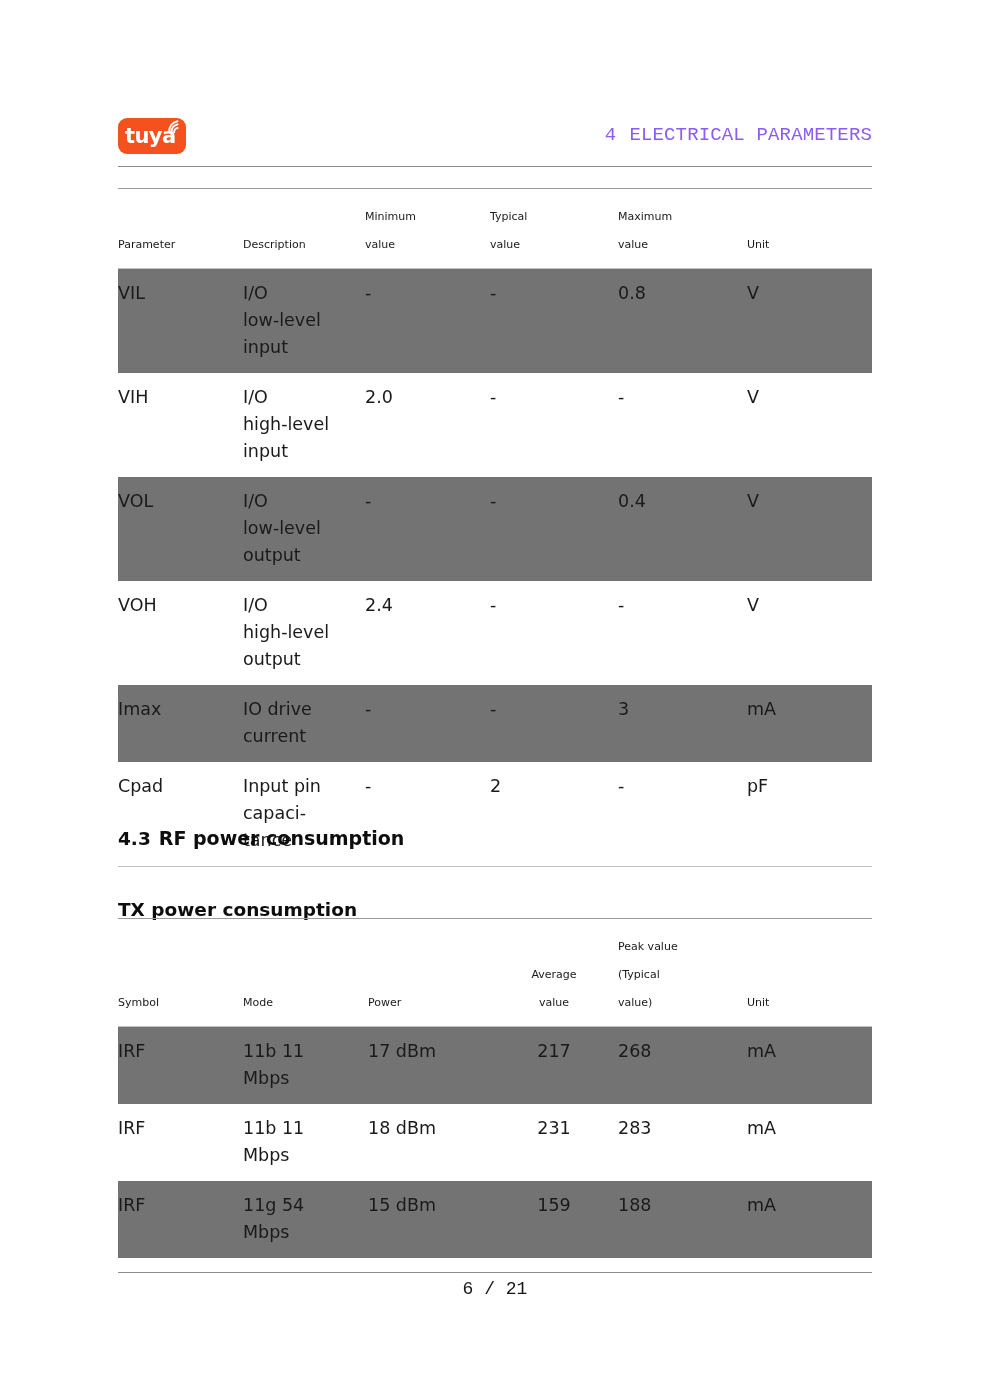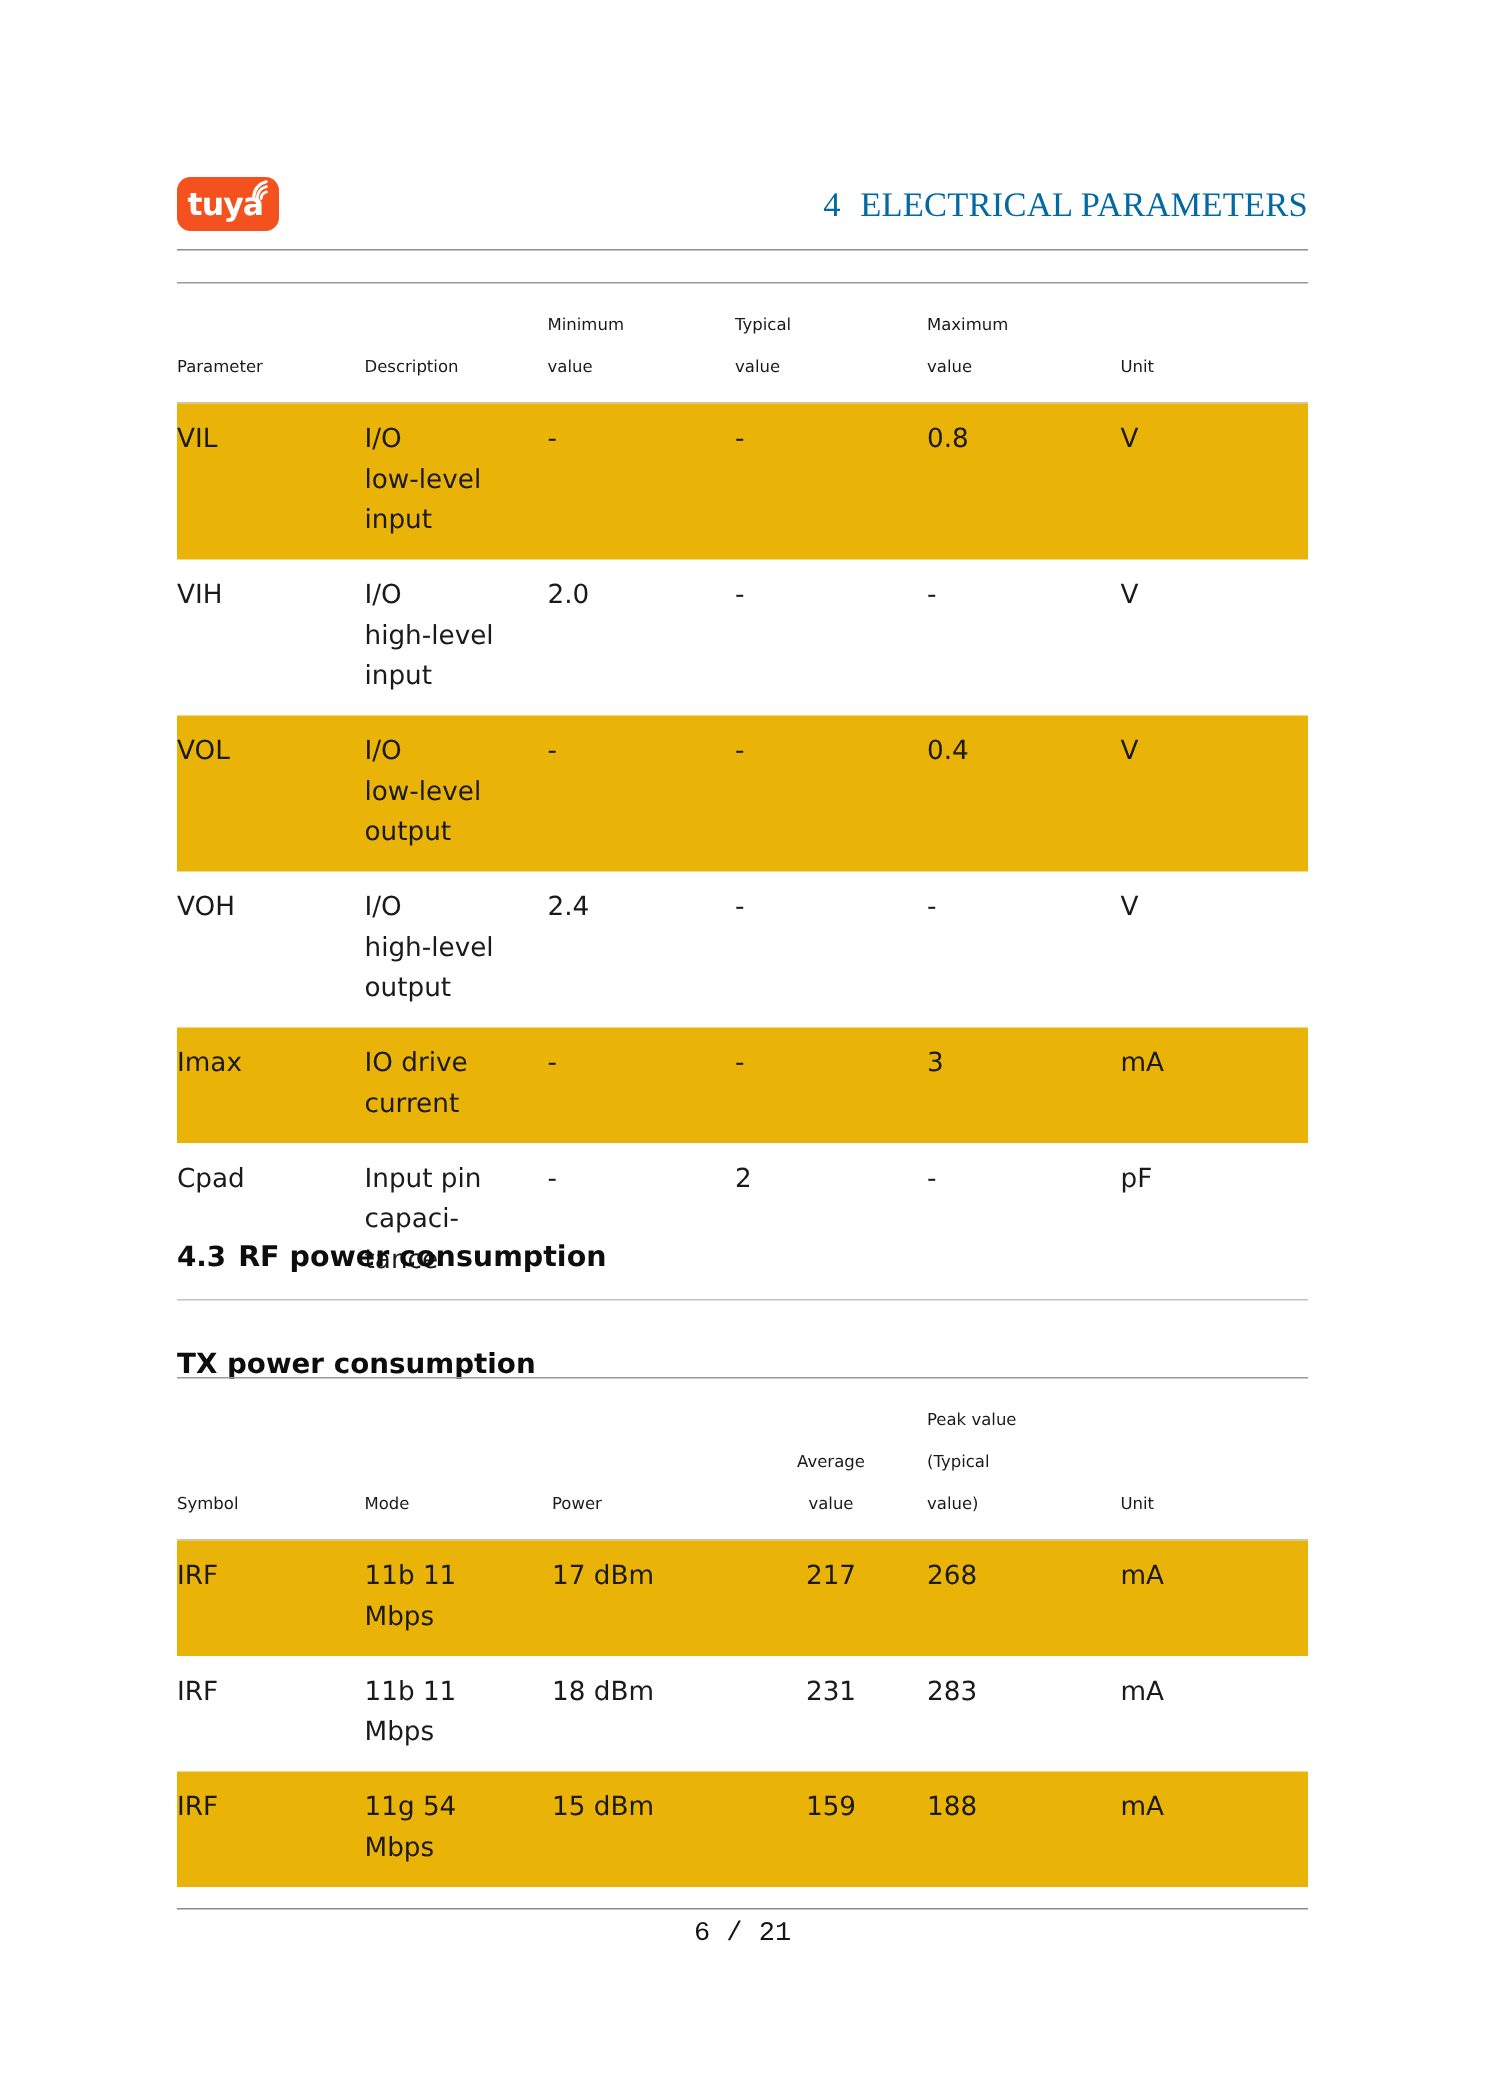--- a/index.html
+++ b/index.html
@@ -57,24 +57,24 @@
     position: absolute;
     right: 4px;
     top: 1px;
     width: 16px;
     height: 15px;
   }
   .header-title {
     position: absolute;
     right: 0;
     top: 8px;
-    font-family: Liberation Serif, serif;
-    font-size: 23px;
+    font-family: Liberation Mono, monospace;
+    font-size: 19px;
     letter-spacing: 0.15px;
-    color: #0369a1;
+    color: #8b5cf6;
     white-space: nowrap;
   }
   .header-title .sec-num {
     margin-right: 13px;
   }
   .header-rule {
     position: absolute;
     left: 118px;
     top: 166px;
     width: 754px;
@@ -103,21 +103,21 @@
     line-height: 28px;
     color: #1a1a1a;
     white-space: pre-line;
   }
 
   .trow {
     display: flex;
     align-items: flex-start;
     padding: 11px 0 12px 0;
   }
-  .trow.shaded { background: #eab308; }
+  .trow.shaded { background: #737373; }
   .td {
     font-size: 17.5px;
     line-height: 27px;
     color: #1a1a1a;
     white-space: pre-line;
   }
 
   
   .t1 .c0 { width: 125px; }
   .t1 .c1 { width: 122px; }

